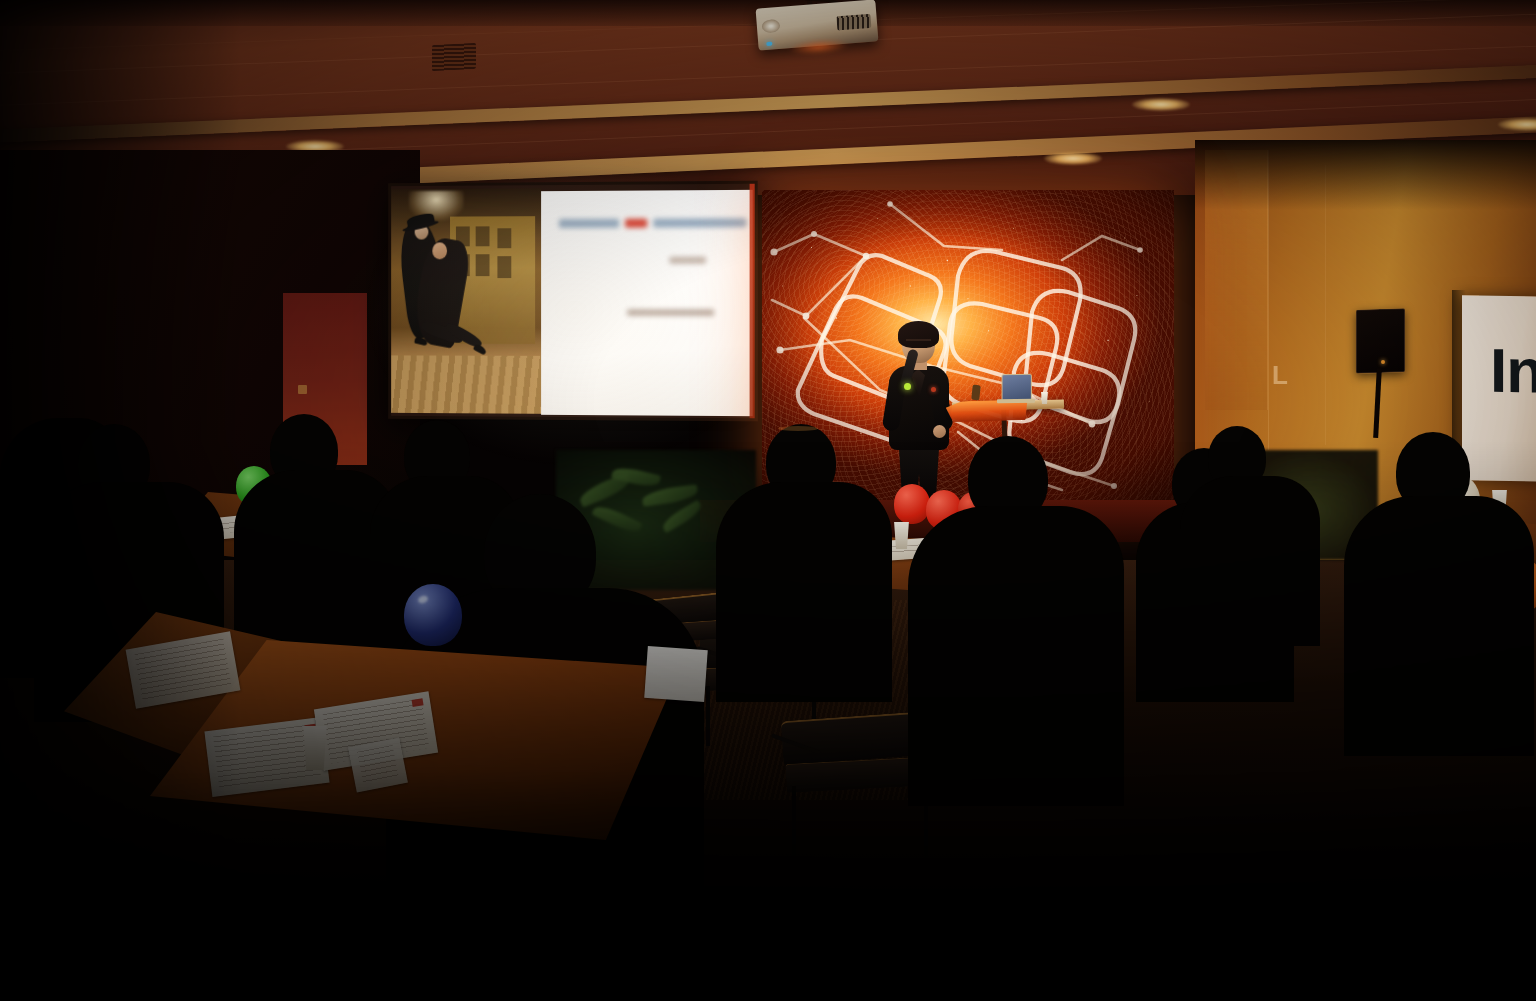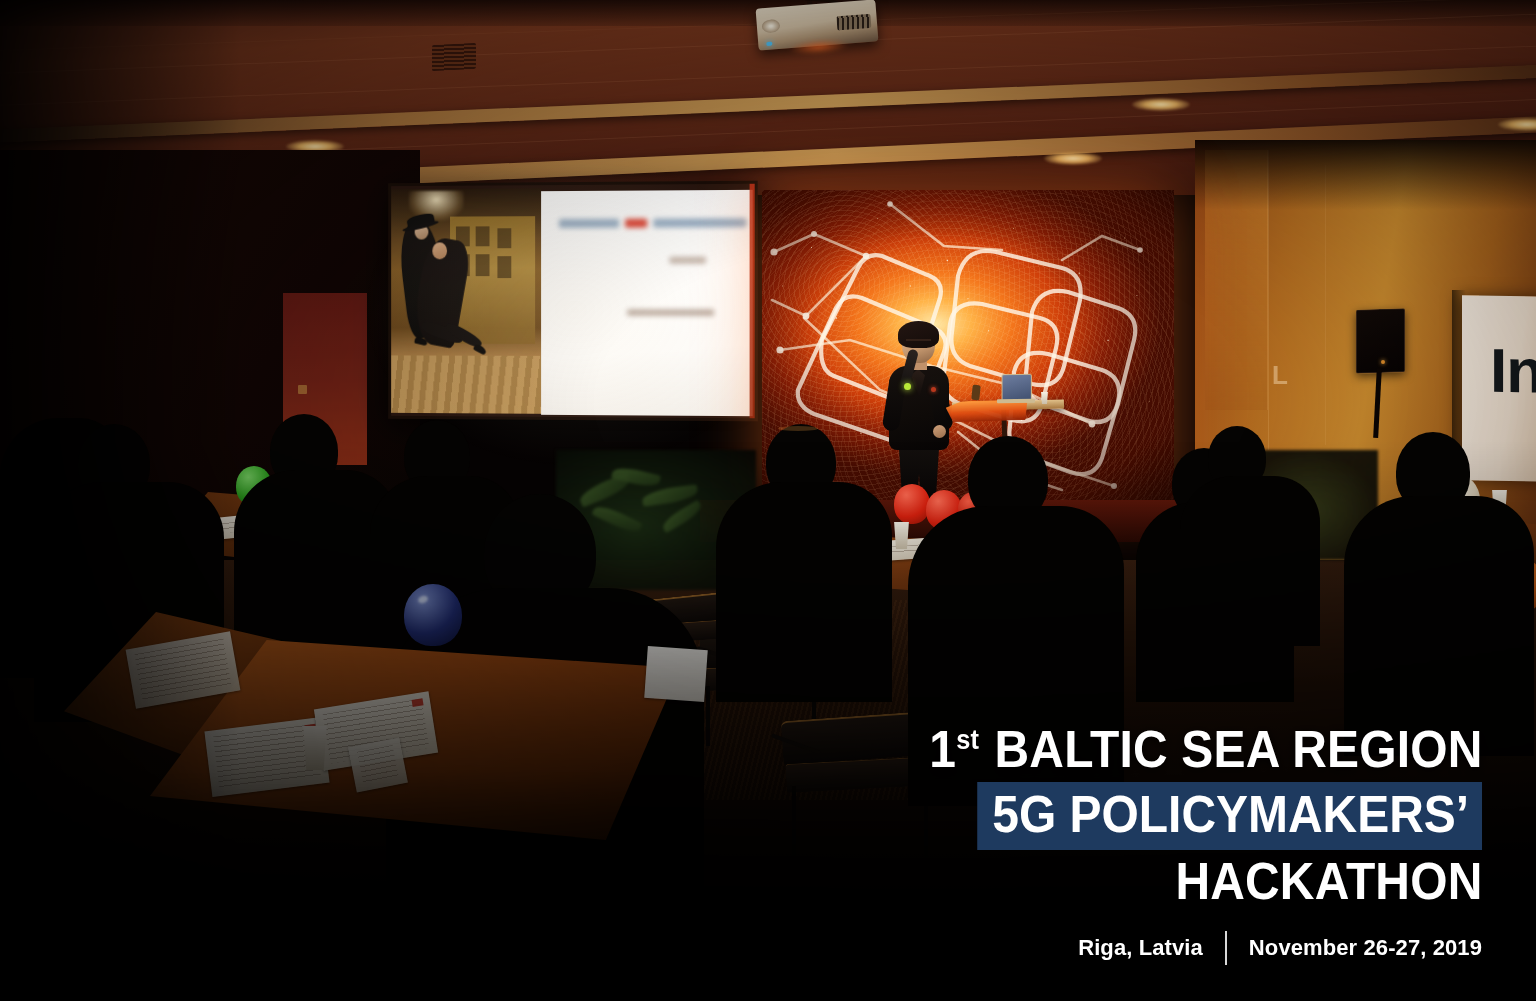--- a/index.html
+++ b/index.html
@@ -716,29 +716,14 @@
 
   <div class="bal bal-blue"></div>
   <div class="bal-blue-hi"></div>
 
   <div class="paper" style="left:646px;top:648px;width:60px;height:52px;transform:rotate(4deg);background:linear-gradient(170deg,#f4f2ee,#d9d5cc);"></div>
 
   <div class="left-fade"></div>
   <div class="dark-veil"></div>
   <div class="bottom-fade"></div>
 
-  <div class="overlay">
-    <div class="ttl-line">
-      <span>1</span><span class="ttl-sup">st</span> <span>BALTIC SEA REGION</span>
-    </div>
-    <div>
-      <span class="ttl-band">5G POLICYMAKERS’</span>
-    </div>
-    <div class="ttl-line">HACKATHON</div>
-
-    <div class="meta">
-      <span class="meta-txt">Riga, Latvia</span>
-      <span class="meta-div"></span>
-      <span class="meta-txt">November 26-27, 2019</span>
-    </div>
-  </div>
 
 </div>
 
 </body></html>

